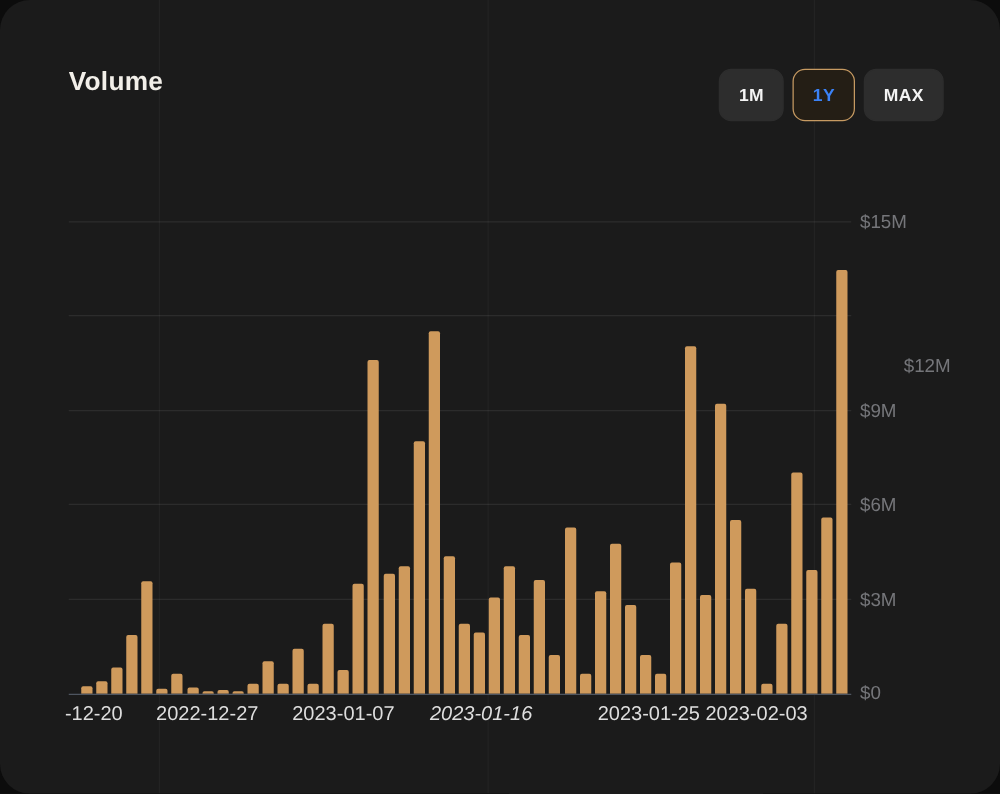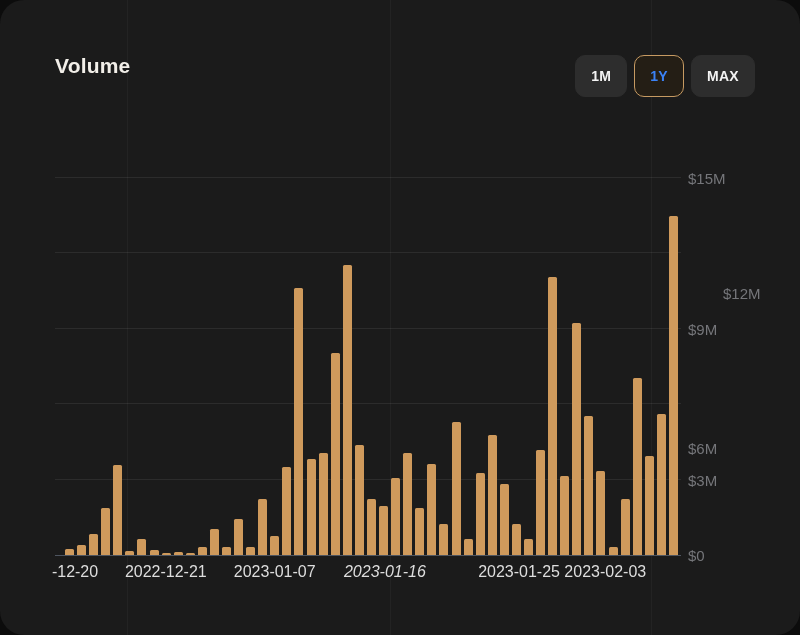--- a/index.html
+++ b/index.html
@@ -167,28 +167,28 @@
         <div class="bar" style="height: 26.2667%; background: rgb(207, 154, 92);"></div>
         <div class="bar" style="height: 37.3333%; background: rgb(207, 154, 92);"></div>
         <div class="bar" style="height: 89.9333%; background: rgb(207, 154, 92);"></div>
       </div>
     <div class="baseline"></div>
   </div>
 
   <div id="ylabels">
       <div class="y-label" style="position: absolute; left: 688px; top: 555px;">$0</div>
       <div class="y-label" style="position: absolute; left: 688px; top: 479.6px;">$3M</div>
-      <div class="y-label" style="position: absolute; left: 688px; top: 404.2px; margin-top: 44px;">$6M</div>
+      <div class="y-label" style="position: absolute; left: 688px; top: 404.2px;">$6M</div>
       <div class="y-label" style="position: absolute; left: 688px; top: 328.8px;">$9M</div>
       <div class="y-label" style="position: absolute; left: 723px; top: 253.4px; margin-top: 40px;">$12M</div>
       <div class="y-label" style="position: absolute; left: 688px; top: 178px;">$15M</div>
     </div>
 
   <div class="x-labels" id="xlabels">
       <div class="x-label" style="left: 3.2%;">-12-20</div>
-      <div class="x-label" style="left: 17.7%;">2022-12-21</div>
+      <div class="x-label" style="left: 17.7%;">2022-12-27</div>
       <div class="x-label" style="left: 35.1%;">2023-01-07</div>
       <div class="x-label" style="left: 52.7%; font-style: italic;">2023-01-16</div>
       <div class="x-label" style="left: 70.3%; margin-left: 24px;">2023-01-25</div>
       <div class="x-label" style="left: 87.9%; text-align: center;">2023-02-03</div>
     </div>
 
 </div>
 
 </body></html>

